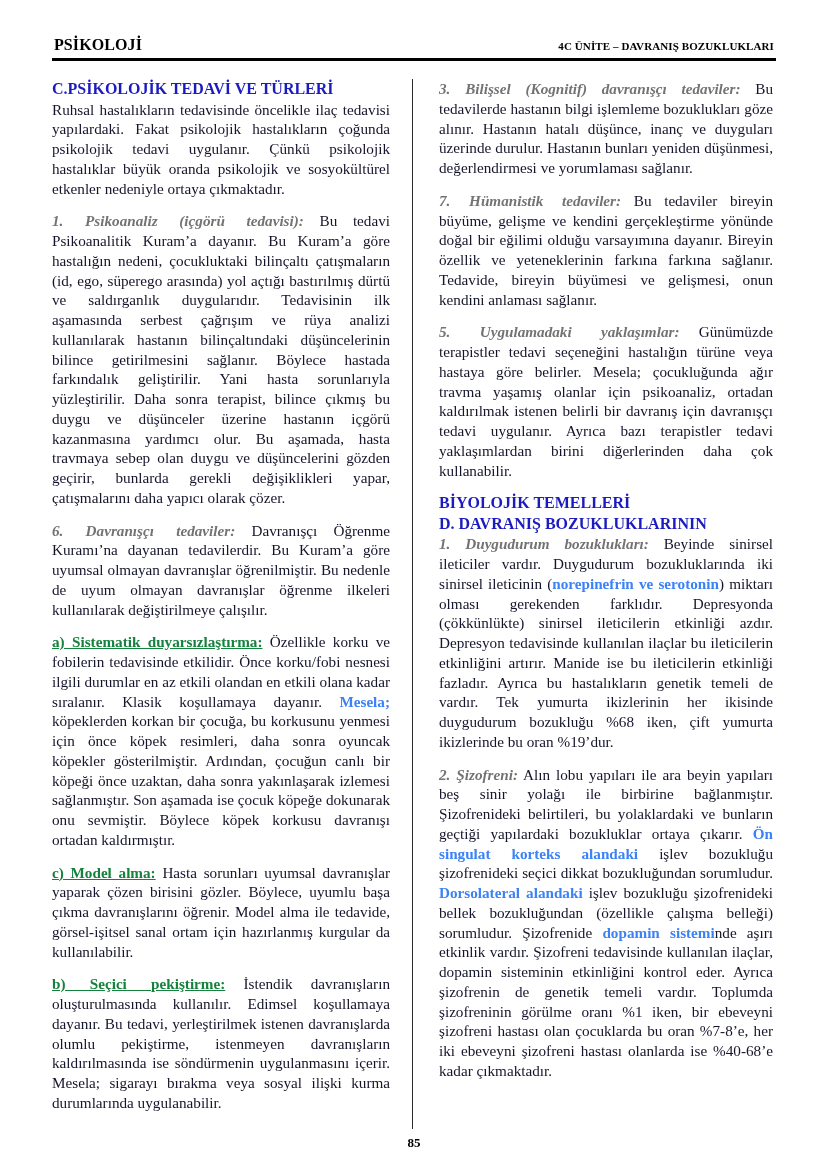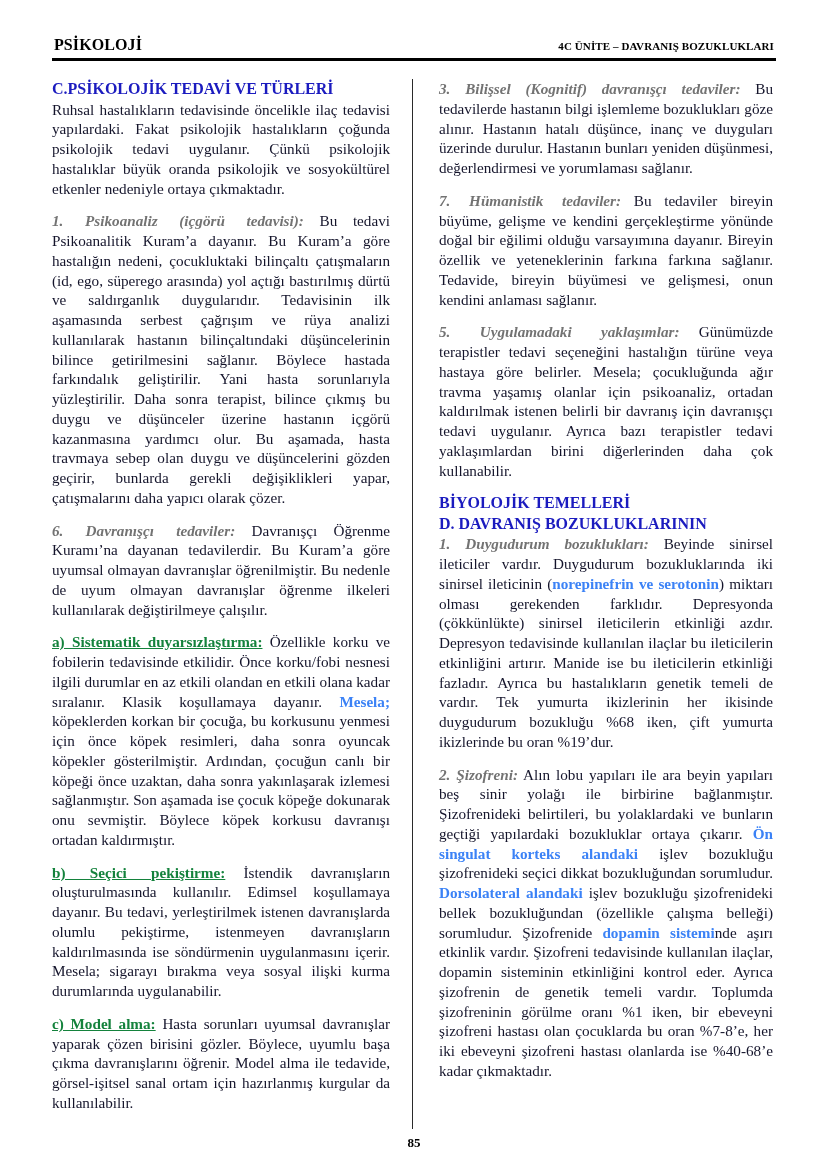--- a/index.html
+++ b/index.html
@@ -144,25 +144,25 @@
 
       <p class="para">
         <span class="lead-red tight-spread">6. Davranışçı tedaviler:</span><span> Davranışçı Öğrenme Kuramı’na dayanan tedavilerdir. Bu Kuram’a göre uyumsal olmayan davranışlar öğrenilmiştir. Bu nedenle de uyum olmayan davranışlar öğrenme ilkeleri kullanılarak değiştirilmeye çalışılır.</span>
       </p>
 
       <p class="para">
         <span class="lead-green">a) Sistematik duyarsızlaştırma:</span><span> Özellikle korku ve fobilerin tedavisinde etkilidir. Önce korku/fobi nesnesi ilgili durumlar en az etkili olandan en etkili olana kadar sıralanır. Klasik koşullamaya dayanır. </span><b class="inline-bold">Mesela;</b><span> köpeklerden korkan bir çocuğa, bu korkusunu yenmesi için önce köpek resimleri, daha sonra oyuncak köpekler gösterilmiştir. Ardından, çocuğun canlı bir köpeği önce uzaktan, daha sonra yakınlaşarak izlemesi sağlanmıştır. Son aşamada ise çocuk köpeğe dokunarak onu sevmiştir. Böylece köpek korkusu davranışı ortadan kaldırmıştır.</span>
       </p>
 
       <p class="para">
-        <span class="lead-green tight-spread">b) Seçici pekiştirme:</span><span> İstendik davranışların oluşturulmasında kullanılır. Edimsel koşullamaya dayanır. Bu tedavi, yerleştirilmek istenen davranışlarda olumlu pekiştirme, istenmeyen davranışların kaldırılmasında ise söndürmenin uygulanmasını içerir. Mesela; sigarayı bırakma veya sosyal ilişki kurma durumlarında uygulanabilir.</span>
+        <span class="lead-green">c) Model alma:</span><span> Hasta sorunları uyumsal davranışlar yaparak çözen birisini gözler. Böylece, uyumlu başa çıkma davranışlarını öğrenir. Model alma ile tedavide, görsel-işitsel sanal ortam için hazırlanmış kurgular da kullanılabilir.</span>
       </p>
 
       <p class="para">
-        <span class="lead-green">c) Model alma:</span><span> Hasta sorunları uyumsal davranışlar yaparak çözen birisini gözler. Böylece, uyumlu başa çıkma davranışlarını öğrenir. Model alma ile tedavide, görsel-işitsel sanal ortam için hazırlanmış kurgular da kullanılabilir.</span>
+        <span class="lead-green tight-spread">b) Seçici pekiştirme:</span><span> İstendik davranışların oluşturulmasında kullanılır. Edimsel koşullamaya dayanır. Bu tedavi, yerleştirilmek istenen davranışlarda olumlu pekiştirme, istenmeyen davranışların kaldırılmasında ise söndürmenin uygulanmasını içerir. Mesela; sigarayı bırakma veya sosyal ilişki kurma durumlarında uygulanabilir.</span>
       </p>
 
     </div>
 
     <div class="divider"></div>
 
     <div class="col col-right">
 
       <p class="para">
         <span class="lead-red">3. Bilişsel (Kognitif) davranışçı tedaviler:</span><span> Bu tedavilerde hastanın bilgi işlemleme bozuklukları göze alınır. Hastanın hatalı düşünce, inanç ve duyguları üzerinde durulur. Hastanın bunları yeniden düşünmesi, değerlendirmesi ve yorumlaması sağlanır.</span>

